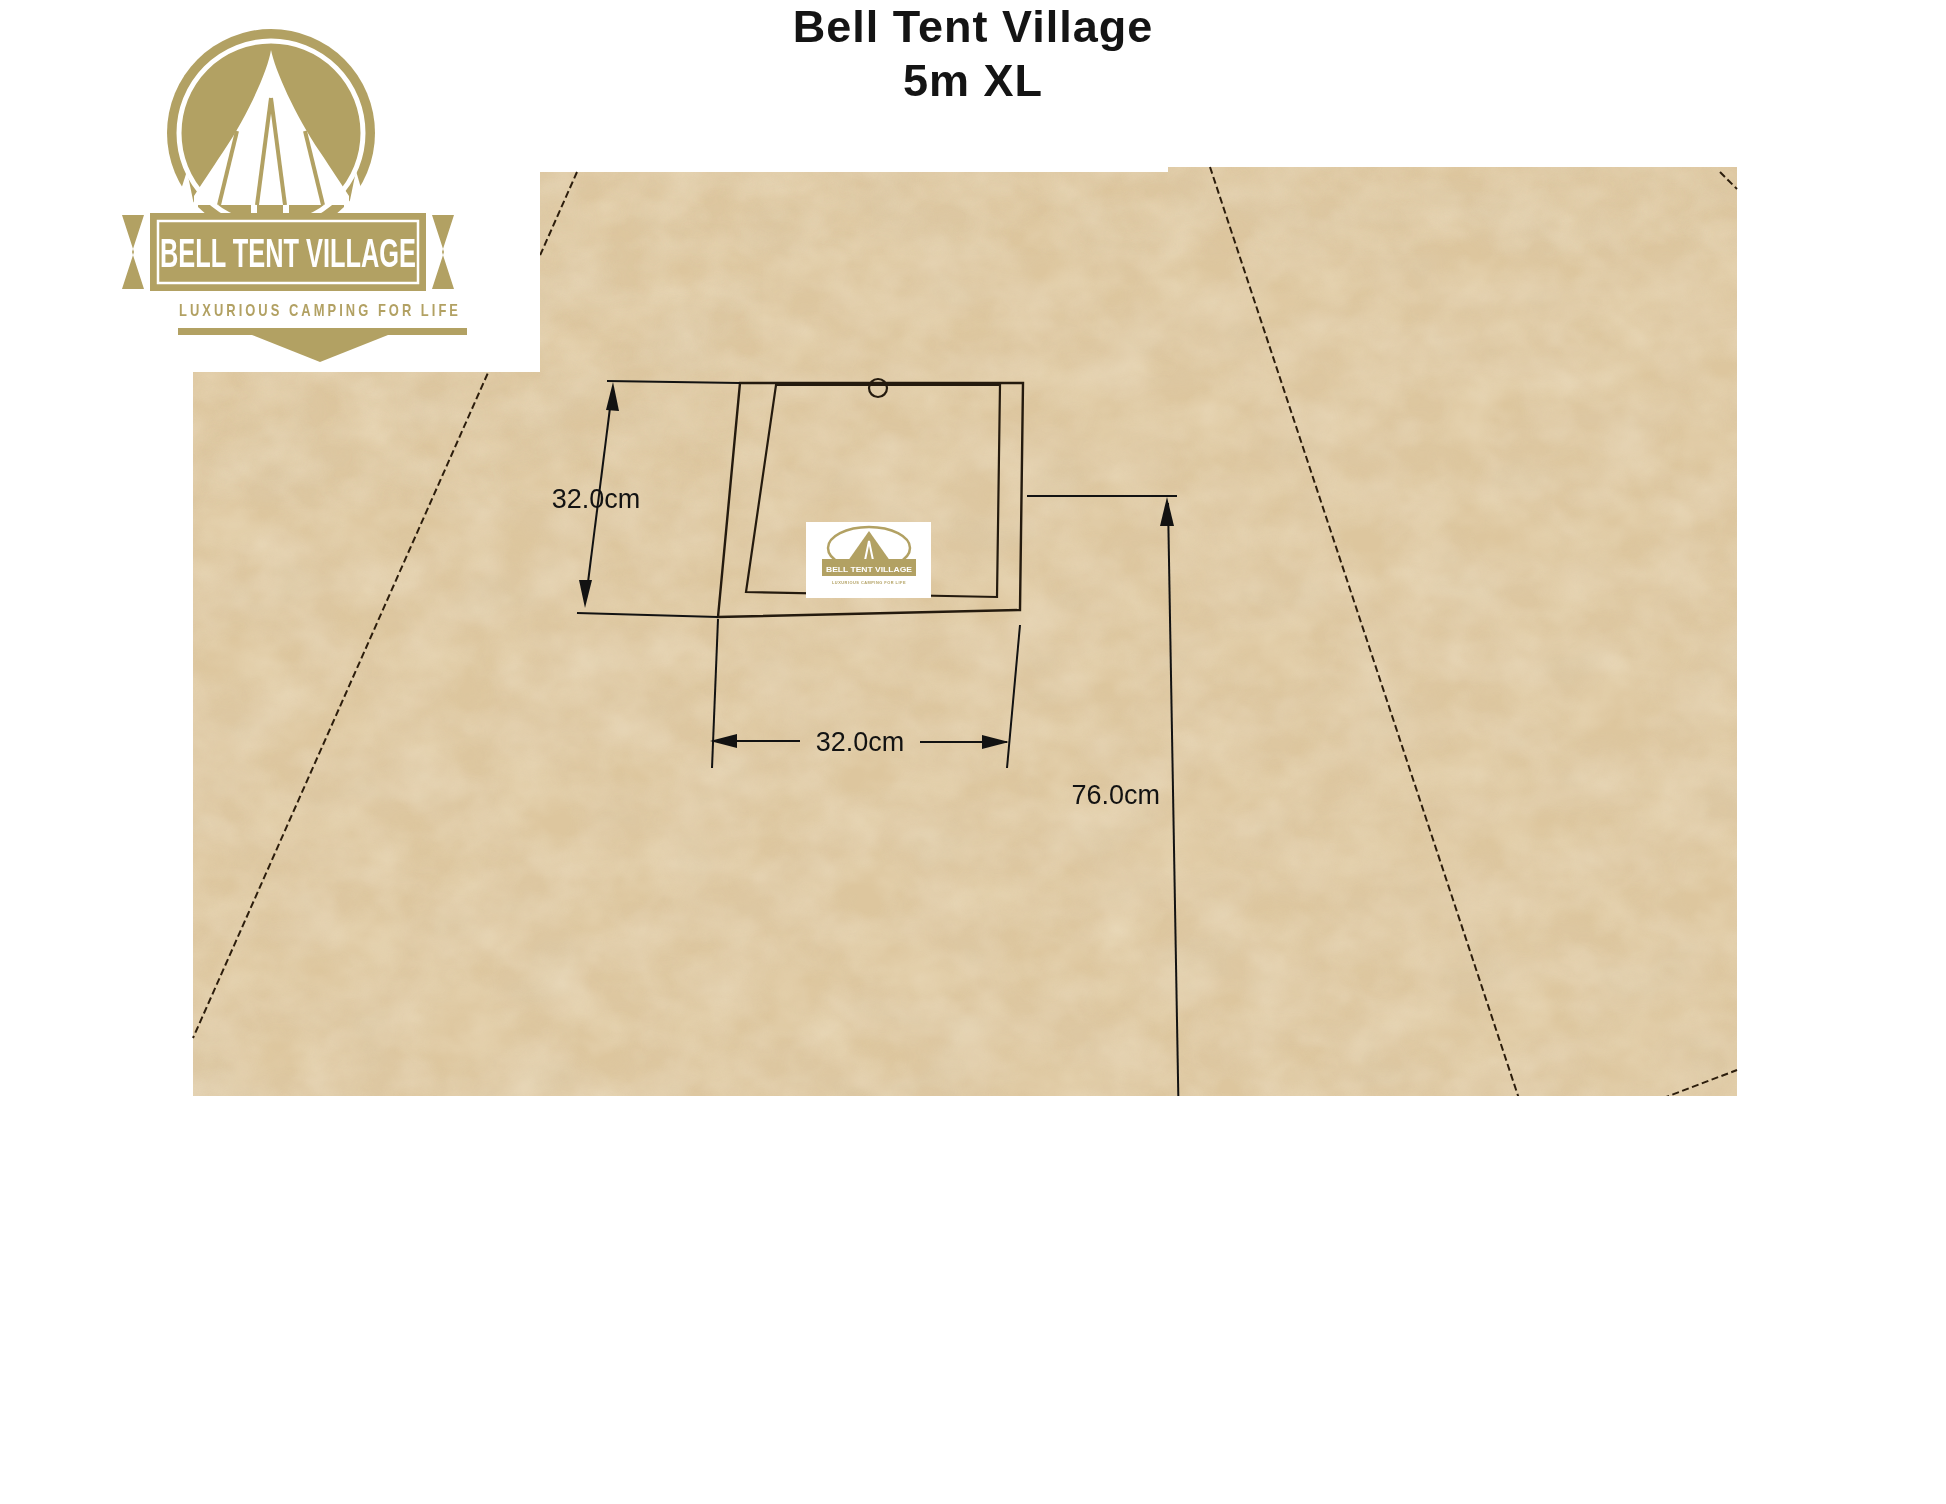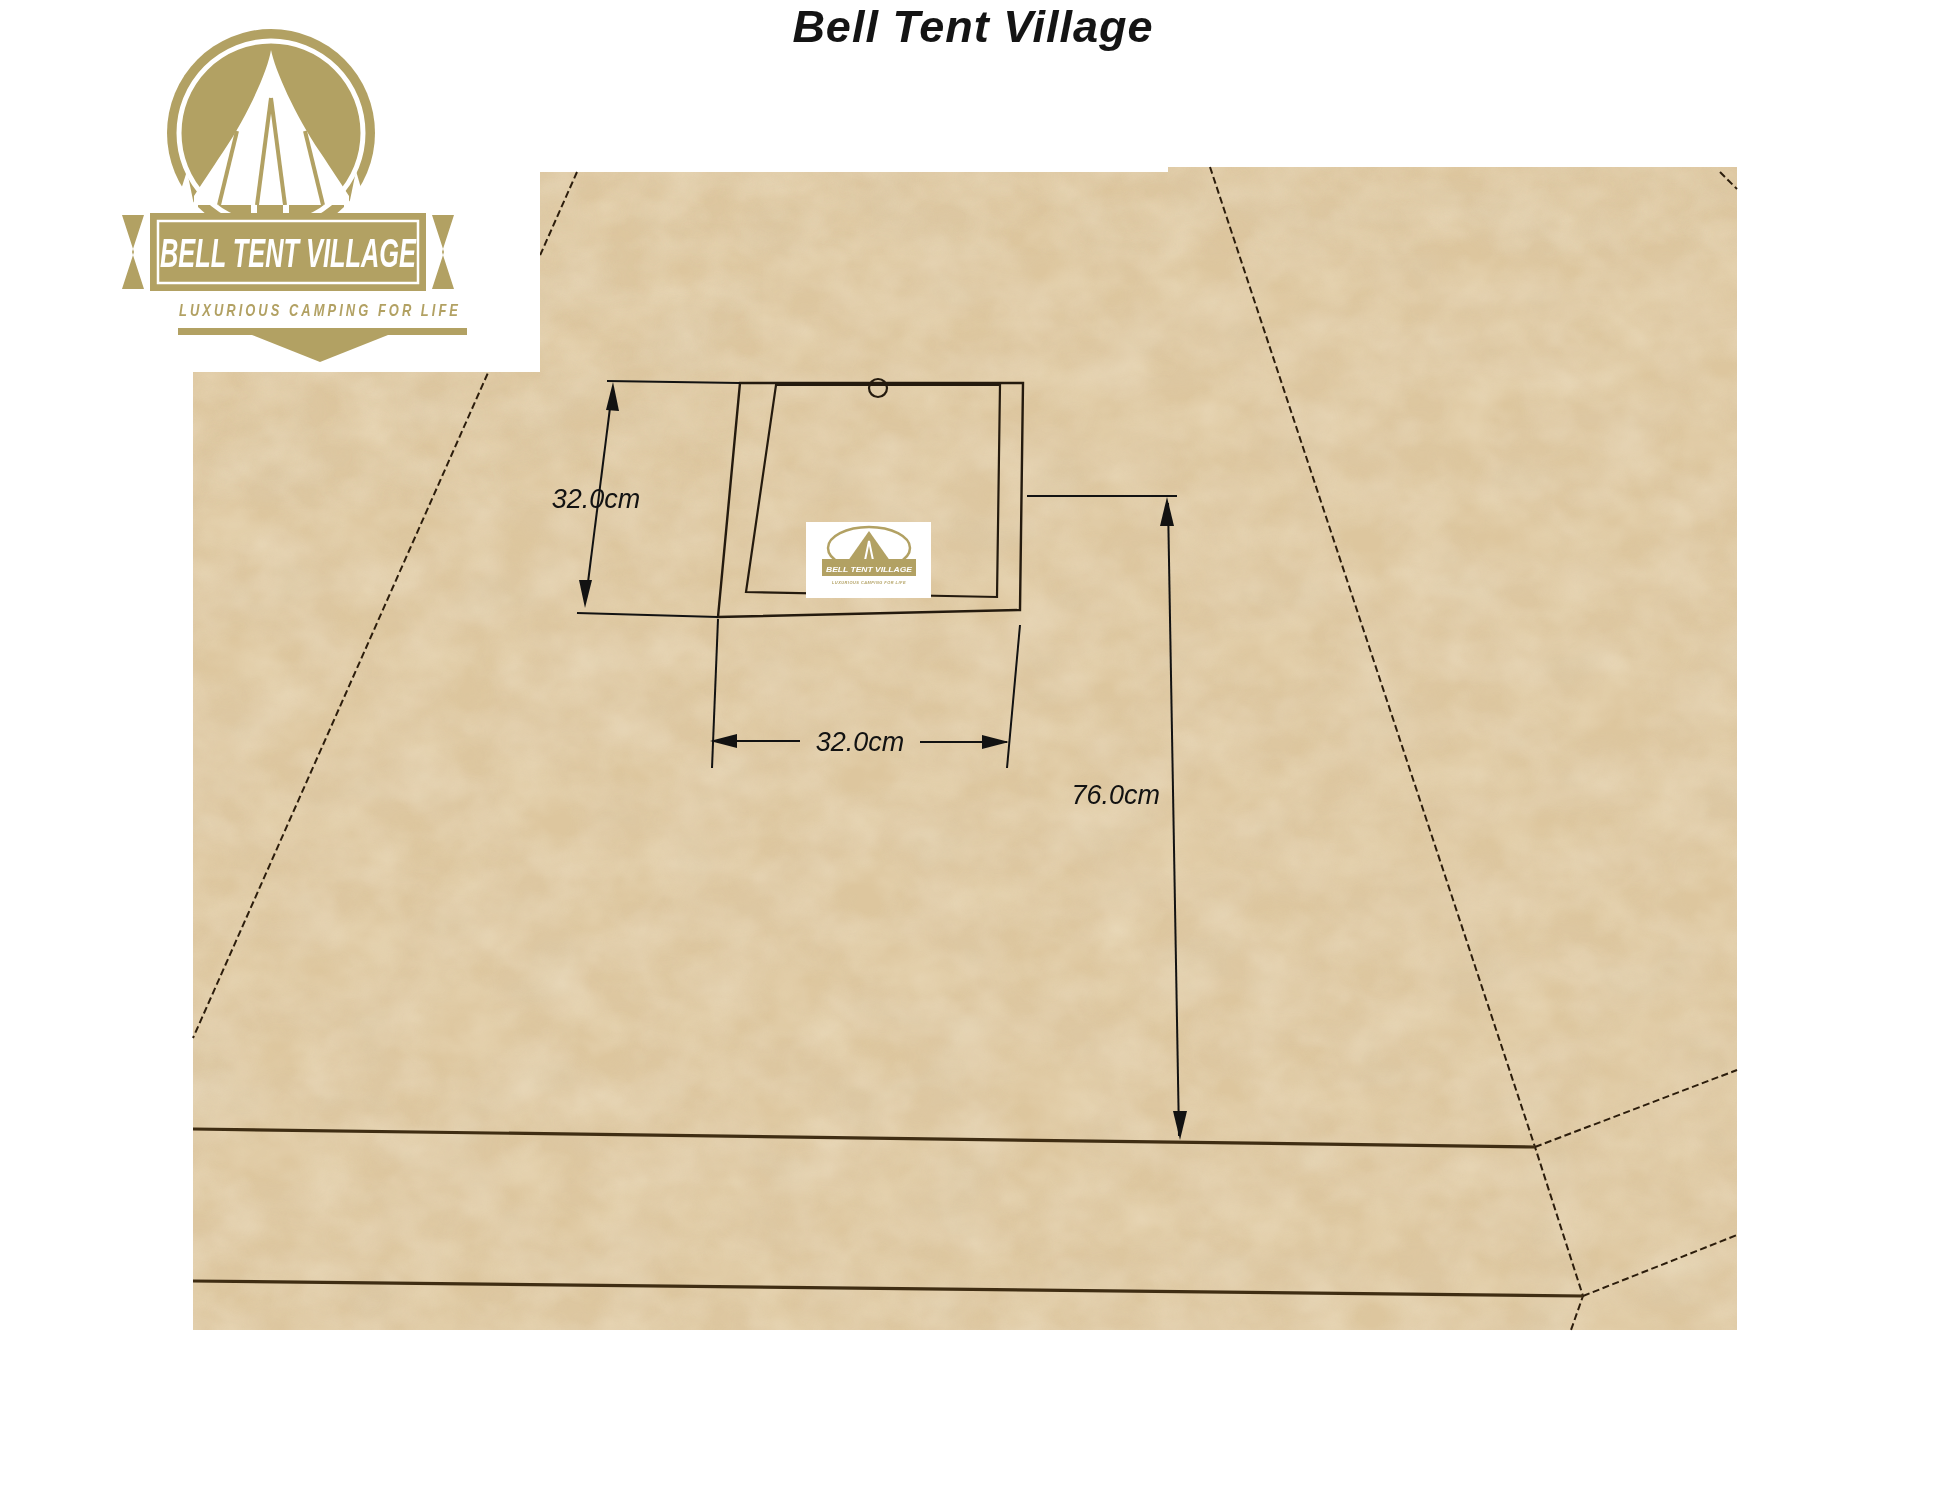--- a/index.html
+++ b/index.html
@@ -1,22 +1,21 @@
 <!DOCTYPE html>
 <html><head>
 <meta charset="utf-8">
 <style>
   html,body{margin:0;padding:0;background:#ffffff;}
   .page{
     position:relative;
-    width:1946px;height:1504px;
+    width:1946px;height:1096px;
     background:#ffffff;
     font-family:"Liberation Sans", sans-serif;
     overflow:hidden;
-    font-style:italic;
   }
   .title-block{
     position:absolute;top:2px;left:0;width:100%;
     text-align:center;color:#141414;font-weight:bold;
   }
   .title-line1{font-size:45px;line-height:50px;letter-spacing:1px;}
   .title-line2{font-size:45px;line-height:50px;margin-top:4px;letter-spacing:1px;}
   svg.scene{position:absolute;left:0;top:0;}
   text{font-family:"Liberation Sans", sans-serif;}
   .dim-label{font-size:27px;fill:#121212;}
@@ -25,20 +24,21 @@
   .mini-banner-text{font-size:8px;font-weight:bold;fill:#ffffff;}
   .mini-tagline-text{font-size:4px;font-weight:bold;fill:#b2a163;letter-spacing:.5px;}
 </style>
 </head>
 <body>
 
 <div class="page">
 
   <div class="title-block">
     <div class="title-line1">Bell Tent Village</div>
+    <div class="title-line2">5m XL</div>
   </div>
 
   <svg class="scene" width="1946" height="1504" viewBox="0 0 1946 1504">
 
     <defs>
       <clipPath id="sheetClip">
         <polygon points="540,172 1168,172 1168,167 1737,167 1737,1330 193,1330 193,372 540,372"></polygon>
       </clipPath>
       <filter id="texDark" x="-5%" y="-5%" width="110%" height="110%">
         <feTurbulence type="fractalNoise" baseFrequency="0.012 0.016" numOctaves="4" seed="11" result="n"></feTurbulence>

